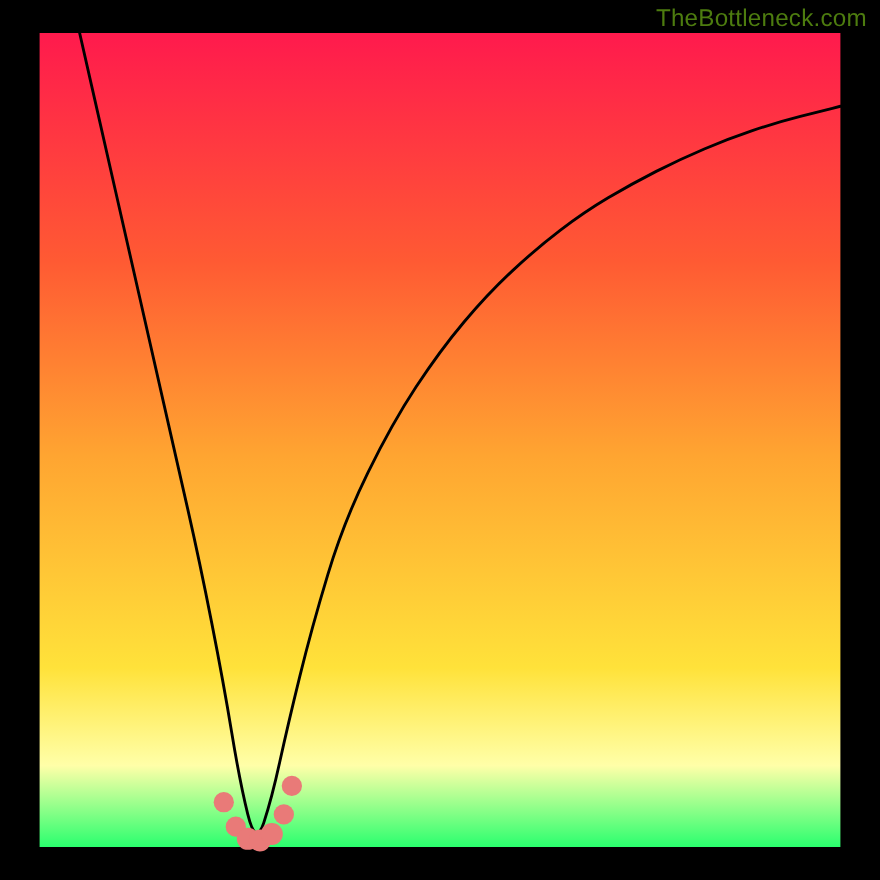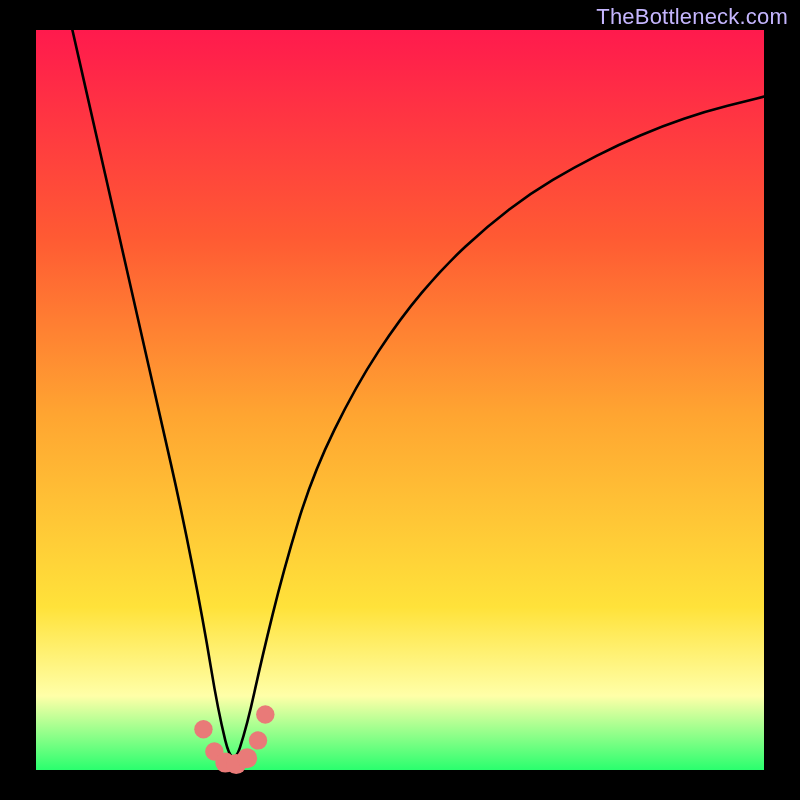--- a/index.html
+++ b/index.html
@@ -14,21 +14,21 @@
   .frame {
     position: relative;
     width: 800px;
     height: 800px;
     background: #000;
   }
   .watermark {
     position: absolute;
     top: 4px;
     right: 12px;
-    color: #c4b5fd;
+    color: #4d7c0f;
     font-size: 22px;
     font-weight: 500;
     letter-spacing: 0.2px;
     z-index: 5;
   }
   svg {
     display: block;
   }
 </style>
 </head>

